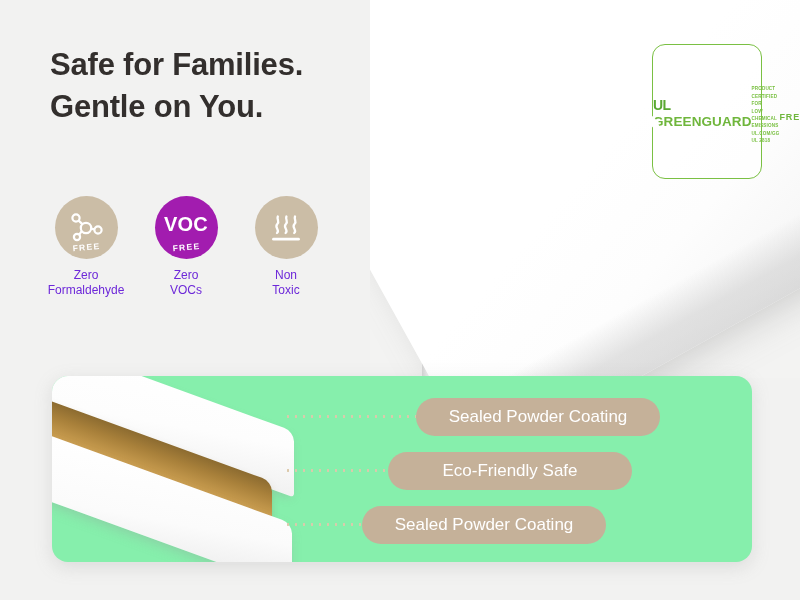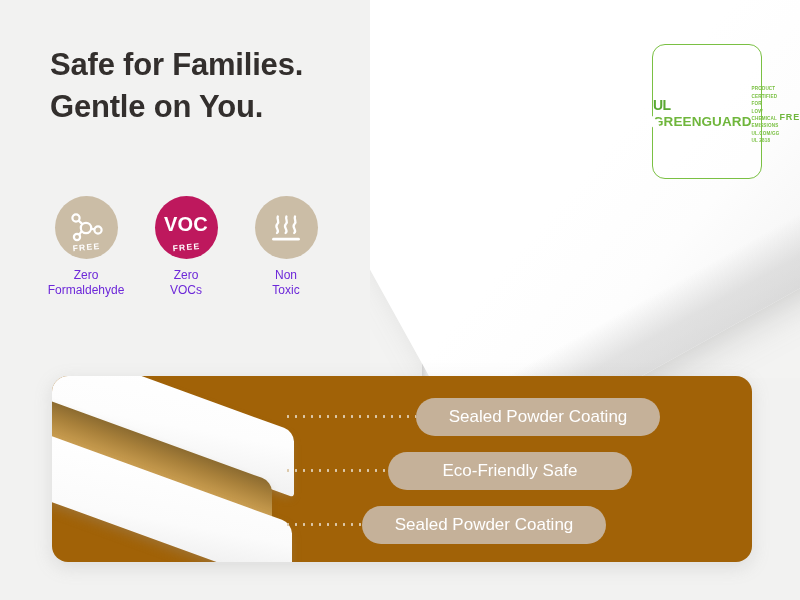--- a/index.html
+++ b/index.html
@@ -109,21 +109,21 @@
   }
   .free-word {
     position:absolute; bottom:7px; left:0; width:100%; text-align:center;
     font-size:8.5px; font-weight:700; color:#ffffff; letter-spacing:1.3px;
     transform:rotate(-5deg);
   }
 
   
   .card {
     position:absolute; left:52px; top:376px; width:700px; height:186px;
-    background:#a16207; border-radius:16px;
+    background:#86efac; border-radius:16px;
     box-shadow:0 5px 18px rgba(140,140,140,.22);
     overflow:hidden;
   }
   .layers { position:absolute; left:-38px; top:-2px; width:330px; height:190px; }
   .layer { position:absolute; width:250px; height:66px; transform:skewY(20deg); }
   .layer-top {
     left:30px; top:12px;
     background:linear-gradient(170deg,#ffffff 0%,#fdfdfd 55%,#f1f1f1 100%);
     border-radius:4px 10px 4px 4px;
     box-shadow:0 5px 10px -4px rgba(150,150,150,.45);
@@ -201,21 +201,21 @@
           <path d="M14.6 12.4 L10.4 8.4 M23.0 16.6 L26.5 17.4 M14.0 18.6 L11.3 22.6"></path>
         </g>
       </svg>
       <span class="free-word">FREE</span>
     </div>
     <div class="feature-label">Zero
 Formaldehyde</div>
   </div>
 
   <div class="feature">
-    <div class="circle" style="background: #be185d;">
+    <div class="circle" style="background: #a21caf;">
       <span class="voc-text">VOC</span>
       <span class="free-word">FREE</span>
     </div>
     <div class="feature-label">Zero
 VOCs</div>
   </div>
 
   <div class="feature">
     <div class="circle" style="background: rgb(203, 189, 166);">
       <svg width="36" height="34" viewBox="0 0 36 34" aria-hidden="true">

